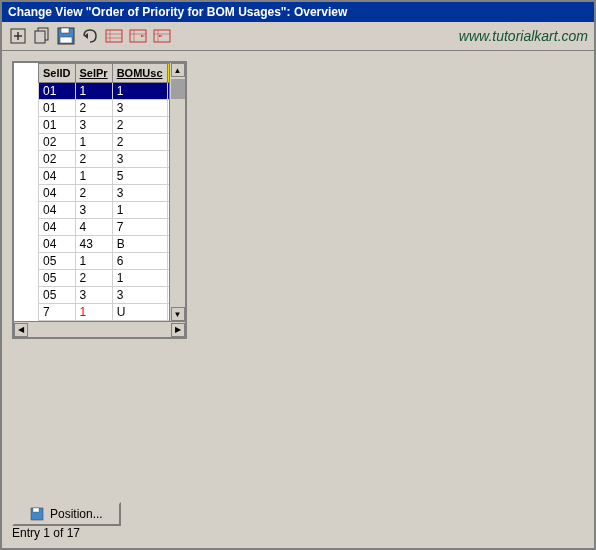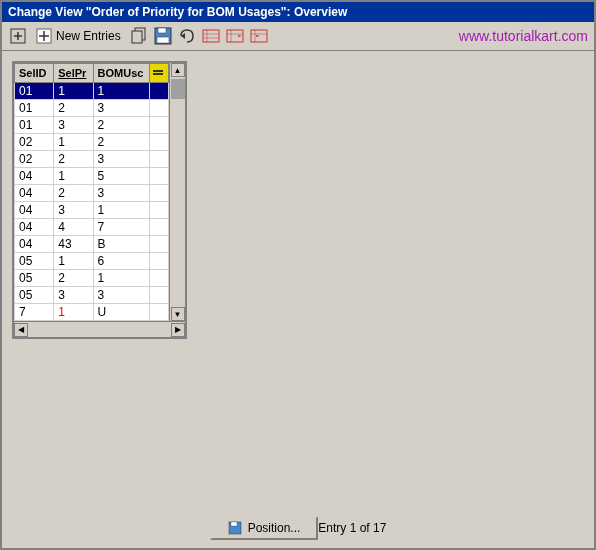--- a/index.html
+++ b/index.html
@@ -45,22 +45,23 @@
       cursor: pointer;
     }
     .new-entries-btn {
       display: flex;
       align-items: center;
       gap: 4px;
       cursor: pointer;
       padding: 1px 4px;
     }
     .watermark {
-      color: #a21caf;
+      color: #14532d;
       font-size: 14px;
+      font-style: italic;
       margin-left: auto;
     }
     .content-area {
       flex: 1;
       padding: 10px;
       display: flex;
       flex-direction: column;
       align-items: flex-start;
     }
     .table-container {
@@ -94,21 +95,21 @@
     tbody tr:nth-child(odd) {
       background: #ffffff;
     }
     tbody td {
       border: 1px solid #d0d0d0;
       padding: 1px 4px;
       height: 17px;
     }
     .col-selid { width: 38px; }
     .col-selpr { width: 38px; text-decoration: underline; }
-    .col-bomusc { width: 55px; }
+    .col-bomusc { width: 55px; text-decoration: underline; }
     .vscrollbar {
       width: 16px;
       background: #d4d0c8;
       border-left: 1px solid #808080;
       display: flex;
       flex-direction: column;
       align-items: center;
     }
     .vscroll-up {
       width: 14px;
@@ -165,23 +166,24 @@
       border: 1px solid #808080;
       display: flex;
       align-items: center;
       justify-content: center;
       cursor: pointer;
       font-size: 8px;
     }
     .footer {
       padding: 8px 10px;
       display: flex;
-      align-items: center;
-      justify-content: center;
-      background: #d4d0c8;
+      align-items: flex-start;
+      justify-content: center;
+      background: #d4d0c8;
+      flex-direction: column;
     }
     .position-btn {
       display: flex;
       align-items: center;
       gap: 6px;
       border: 2px outset #d4d0c8;
       padding: 3px 16px;
       background: #d4d0c8;
       cursor: pointer;
       font-size: 12px;
@@ -207,28 +209,20 @@
   <div class="toolbar">
 
     <div class="toolbar-icon" title="Edit">
       <svg width="18" height="18" viewBox="0 0 18 18">
         <rect x="2" y="2" width="14" height="14" fill="none" stroke="#333" stroke-width="1"></rect>
         <line x1="5" y1="9" x2="13" y2="9" stroke="#333" stroke-width="1.5"></line>
         <line x1="9" y1="5" x2="9" y2="13" stroke="#333" stroke-width="1.5"></line>
       </svg>
     </div>
 
-    <div class="new-entries-btn">
-      <svg width="16" height="16" viewBox="0 0 16 16">
-        <rect x="1" y="1" width="14" height="14" fill="white" stroke="#666" stroke-width="1"></rect>
-        <line x1="8" y1="3" x2="8" y2="13" stroke="#333" stroke-width="1.5"></line>
-        <line x1="3" y1="8" x2="13" y2="8" stroke="#333" stroke-width="1.5"></line>
-      </svg>
-      <span>New Entries</span>
-    </div>
 
     <div class="toolbar-icon" title="Copy">
       <svg width="18" height="18" viewBox="0 0 18 18">
         <rect x="5" y="1" width="10" height="12" fill="none" stroke="#333" stroke-width="1"></rect>
         <rect x="2" y="4" width="10" height="12" fill="#d4d0c8" stroke="#333" stroke-width="1"></rect>
       </svg>
     </div>
     <div class="toolbar-icon" title="Save">
       <svg width="18" height="18" viewBox="0 0 18 18">
         <rect x="1" y="1" width="16" height="16" fill="#4488cc" stroke="#333" stroke-width="1"></rect>
@@ -266,21 +260,21 @@
         <polygon points="6,8 10,9 6,10" fill="#cc3333"></polygon>
       </svg>
     </div>
 
     <span class="watermark">www.tutorialkart.com</span>
   </div>
 
   <div class="content-area">
     <div class="table-container">
       <div style="display:flex; flex-direction:row;">
-        <div style="flex:1; overflow:hidden;">
+        <div style="flex:1; overflow:hidden;margin-left:24px;">
           <table>
             <thead>
               <tr>
                 <th class="col-selid">SelID</th>
                 <th class="col-selpr">SelPr</th>
                 <th class="col-bomusc">BOMUsc</th>
                 <th class="col-icon-header">
                   <svg width="14" height="14" viewBox="0 0 14 14">
                     <rect x="0" y="0" width="14" height="14" fill="#e8d800"></rect>
                     <rect x="2" y="5" width="10" height="2" fill="#333"></rect>

